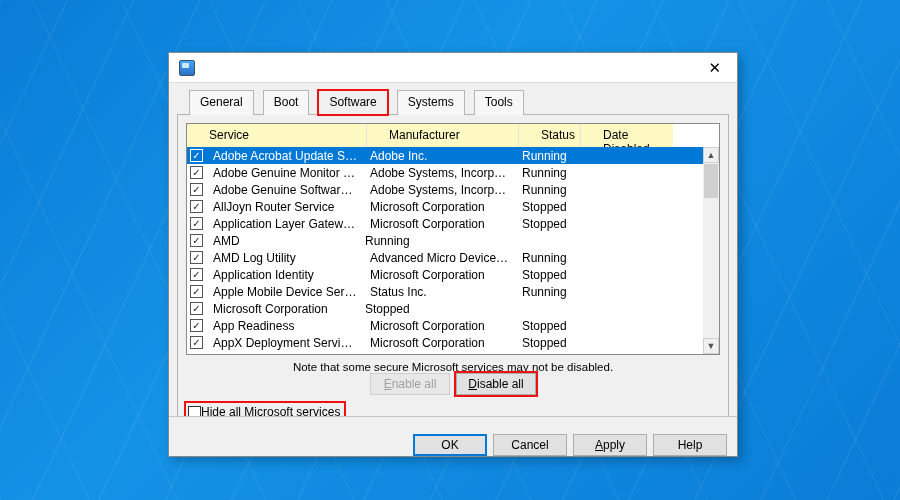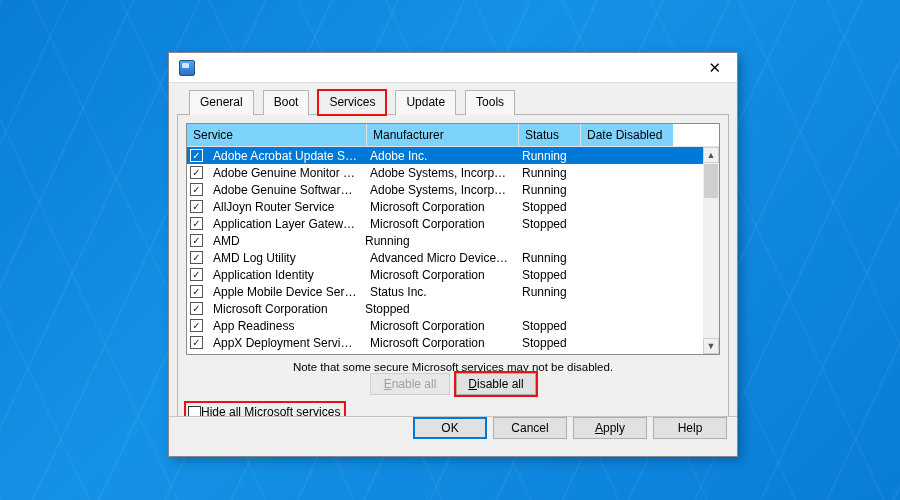--- a/index.html
+++ b/index.html
@@ -32,21 +32,21 @@
   background:#f0f0f0; position:relative; top:1px; cursor:pointer;margin-left:8px;}
 .tab.inactive { background:#f7f7f7; }
 .tab.active { background:#f0f0f0; z-index:2; border-bottom:1px solid #f0f0f0;}
 .red-ol { outline:2px solid #e11; outline-offset:-1px; }
 
 .panel { margin:0 8px 0 8px; border:1px solid #b5b5b5; border-top:1px solid #b5b5b5;
   padding:8px 8px 6px 8px; background:#f0f0f0; }
 
 .listbox { border:1px solid #8a8a8a; background:#fff; height:232px; position:relative; }
 .listhead { display:flex; font-size:12px; background:#fff; border-bottom:1px solid #e3e3e3; }
-.colh { padding:4px 6px; border-right:1px solid #e3e3e3; background:#7dd3fc; cursor:pointer;}
+.colh { padding:4px 22px; border-right:1px solid #e3e3e3; background:#fef9c3; cursor:pointer;}
 .colh:last-child{border-right:none;}
 .c-svc{ width:180px;} .c-mfr{width:152px;} .c-st{width:62px;} .c-dd{width:92px;}
 
 .rows { position:absolute; top:23px; bottom:0; left:0; right:16px; overflow:hidden; }
 .row { display:flex; font-size:12px; height:17px; align-items:center; white-space:nowrap;}
 .row .cell{ padding:0 6px; overflow:hidden; text-overflow:ellipsis;}
 .row.sel { background:#0078d7; color:#fff;}
 .row .tick{ width:13px; height:13px; border:1px solid #555; margin:0 4px 0 3px;
   display:flex; align-items:center; justify-content:center; font-size:10px; line-height:1;
   background:#fff; color:#222; flex-shrink:0;}
@@ -64,40 +64,40 @@
 .btn.disabled{ color:#a1a1a1; background:#e8e8e8; border-color:#cfcfcf; cursor:default;}
 .ul{ text-decoration:underline; }
 
 .hideck{ margin-top:8px; display:inline-flex; align-items:center; gap:0;
   font-size:12px; padding:2px 4px 2px 2px;}
 .hideck .box{ width:13px; height:13px; border:1px solid #333; background:#fff;}
 .red-box{ outline:2px solid #e11; outline-offset:0;}
 
 .bottombar{ position:absolute; left:0; right:0; bottom:0; height:40px;
   border-top:1px solid #c5c5c5; background:#f0f0f0;
-  display:flex; justify-content:flex-end; align-items:flex-start; gap:6px; padding:0 10px;}
+  display:flex; justify-content:flex-end; align-items:flex-end; gap:6px; padding:0 10px;}
 .bottombar .btn{ min-width:74px; background:#e1e1e1;}
 .bottombar .btn.primary{ border-color:#0078d7; box-shadow:0 0 0 1px #0078d7 inset;}
 </style>
 </head>
 <body>
 <div class="wall-rays"></div>
 
 <div class="window">
 
   <div class="titlebar">
     <span class="appicon"></span>
     <span class="closex">✕</span>
   </div>
 
   <div class="tabstrip">
     <div class="tab inactive">General</div>
     <div class="tab inactive">Boot</div>
-    <div class="tab active red-ol">Services</div>
-    <div class="tab inactive">Update</div>
+    <div class="tab active red-ol">Software</div>
+    <div class="tab inactive">Systems</div>
     <div class="tab inactive">Tools</div>
   </div>
 
   <div class="panel">
     <div class="listbox">
       <div class="listhead">
         <div class="colh c-svc">Service</div>
         <div class="colh c-mfr">Manufacturer</div>
         <div class="colh c-st">Status</div>
         <div class="colh c-dd">Date Disabled</div>

